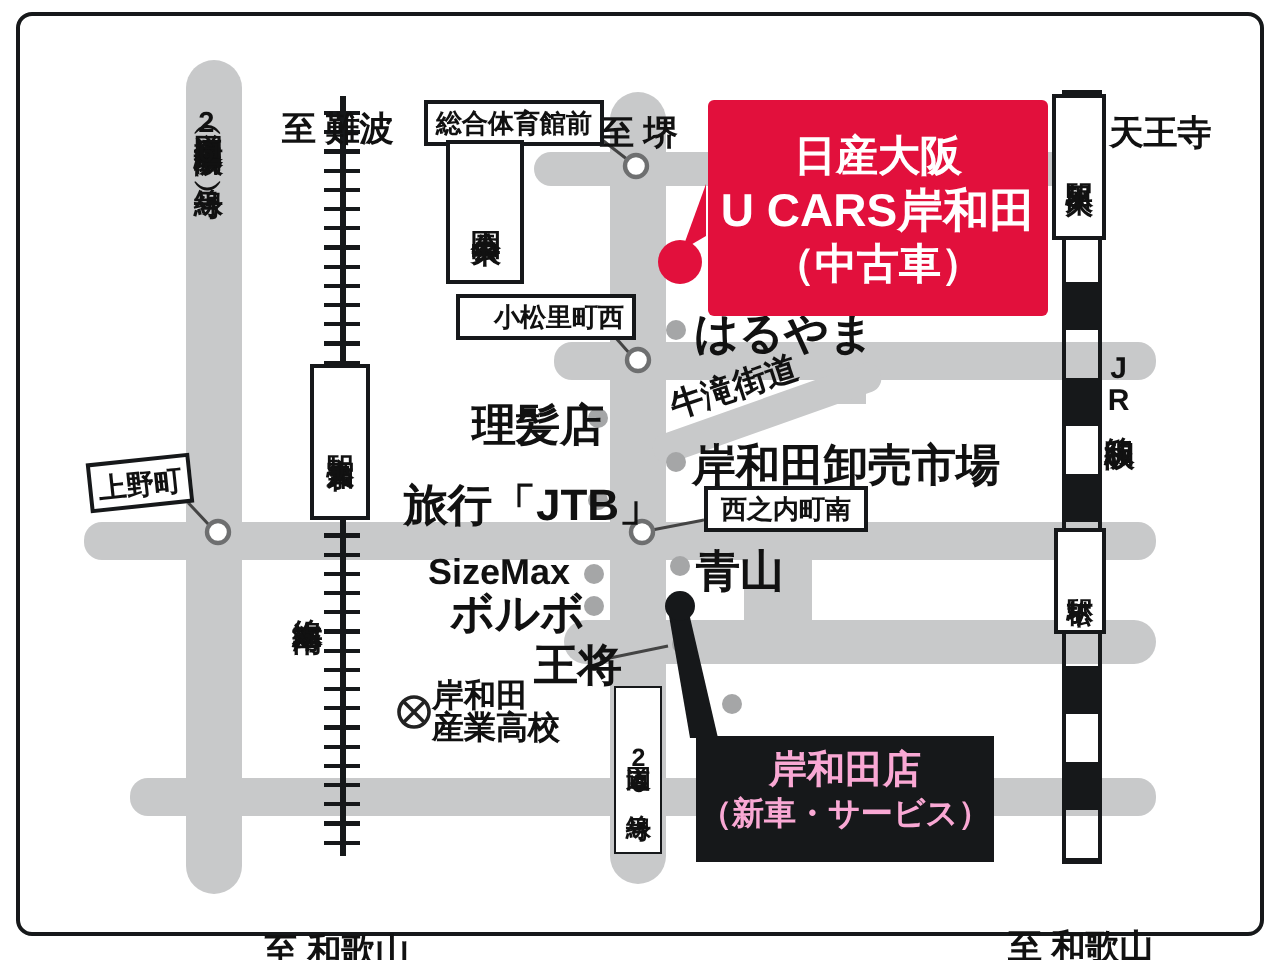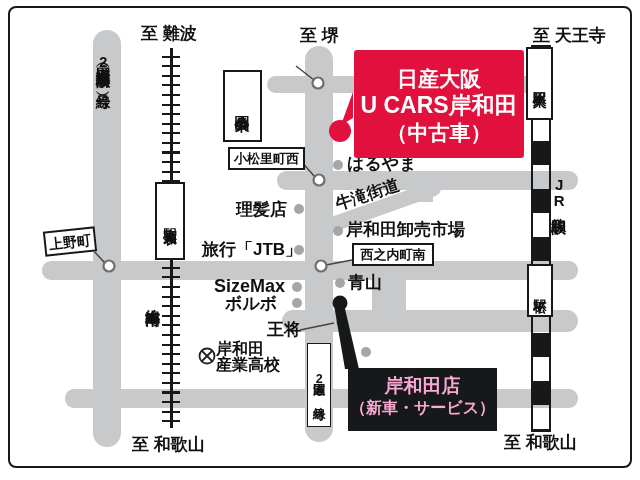--- a/index.html
+++ b/index.html
@@ -9,22 +9,22 @@
          border:2px solid #16181a;border-radius:8px;background:#fff;}
   .road{position:absolute;background:#c8c9ca;}
   .rail-ticks{position:absolute;background:repeating-linear-gradient(180deg,transparent 0 7.5px,#16181a 7.5px 9.6px);}
   .rail-line{position:absolute;background:#16181a;}
   .jr{position:absolute;border-left:2px solid #16181a;border-right:2px solid #16181a;
       background:repeating-linear-gradient(180deg,#16181a 0 24px,transparent 24px 48px);}
   .lblbox{position:absolute;background:#fff;border:2px solid #16181a;display:flex;
           align-items:center;justify-content:center;font-weight:bold;line-height:1;white-space:nowrap;}
   .vtext{writing-mode:vertical-rl;text-orientation:upright;letter-spacing:-1px;}
   .maplabel{position:absolute;font-weight:bold;white-space:nowrap;line-height:1.05;}
-  .dir{font-size:17px;}
-  .poi{font-size:17px;}
+  .dir{font-size:17px;margin-top:31px;}
+  .poi{font-size:22px;}
   .redbox{position:absolute;border-radius:3px;color:#fff;text-align:center;font-weight:800;}
   .blackbox{position:absolute;color:#f9a8d4;text-align:center;font-weight:800;}
   svg{position:absolute;left:0;top:0;}
 </style>
 </head>
 <body>
 
 <div id="stage">
   <div id="frame"></div>
 
@@ -82,22 +82,23 @@
   <div class="maplabel dir" style="left:300px;top:27px;">至 堺</div>
   <div class="maplabel dir" style="left:533px;top:27px;">至 天王寺</div>
   <div class="maplabel dir" style="left:132px;top:436px;">至 和歌山</div>
   <div class="maplabel dir" style="left:504px;top:434px;">至 和歌山</div>
 
   <div class="maplabel vtext" style="left:95px;top:62px;height:190px;font-size:14.5px;">堺阪南線（旧国道26号線）</div>
   <div class="maplabel vtext" style="left:145px;top:300px;height:80px;font-size:15px;">南海本線</div>
   <div class="maplabel vtext" style="left:551px;top:176px;height:95px;font-size:15px;">JR阪和線</div>
   <div class="maplabel" style="left:336px;top:196px;font-size:16.5px;transform:rotate(-18deg);transform-origin:0 50%;">牛滝街道</div>
 
+  <div class="lblbox" style="left:212px;top:50px;width:86px;height:19px;font-size:13px;">総合体育館前</div>
   <div class="lblbox vtext" style="left:223px;top:70px;width:35px;height:68px;font-size:15px;">中央公園</div>
-  <div class="lblbox" style="left:228px;top:147px;width:73px;height:19px;font-size:13px;">小松里町西</div>
+  <div class="lblbox" style="left:228px;top:147px;width:73px;height:19px;font-size:13px;padding-left:13px;">小松里町西</div>
   <div class="lblbox" style="left:44px;top:229px;width:48px;height:21px;font-size:14px;transform:rotate(-6deg);">上野町</div>
   <div class="lblbox" style="left:352px;top:243px;width:78px;height:19px;font-size:13px;">西之内町南</div>
   <div class="lblbox vtext" style="left:307px;top:343px;width:22px;height:82px;font-size:12.5px;border-width:1.5px;">国道26号線</div>
   <div class="lblbox vtext" style="left:155px;top:182px;width:26px;height:74px;font-size:13.5px;">和泉大宮駅</div>
   <div class="lblbox vtext" style="left:526px;top:47px;width:23px;height:69px;font-size:13.5px;">久米田駅</div>
   <div class="lblbox vtext" style="left:527px;top:264px;width:22px;height:49px;font-size:13px;">下松駅</div>
 
   <div class="maplabel poi" style="left:347px;top:155px;">はるやま</div>
   <div class="maplabel poi" style="left:236px;top:201px;">理髪店</div>
   <div class="maplabel poi" style="left:346px;top:221px;">岸和田卸売市場</div>

